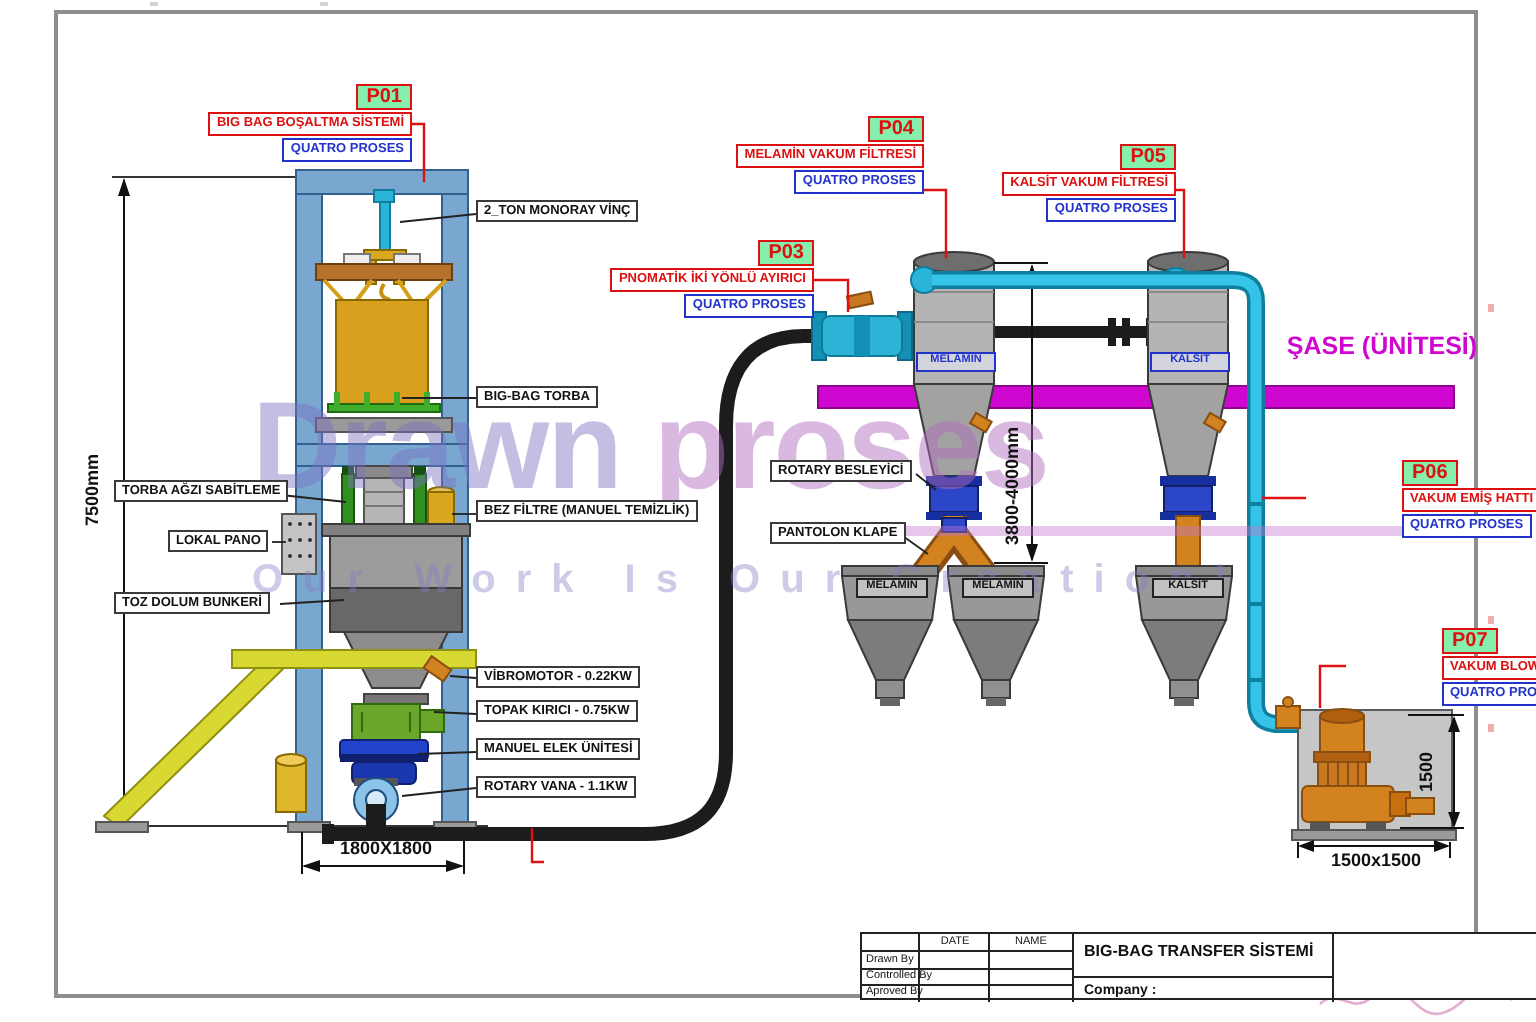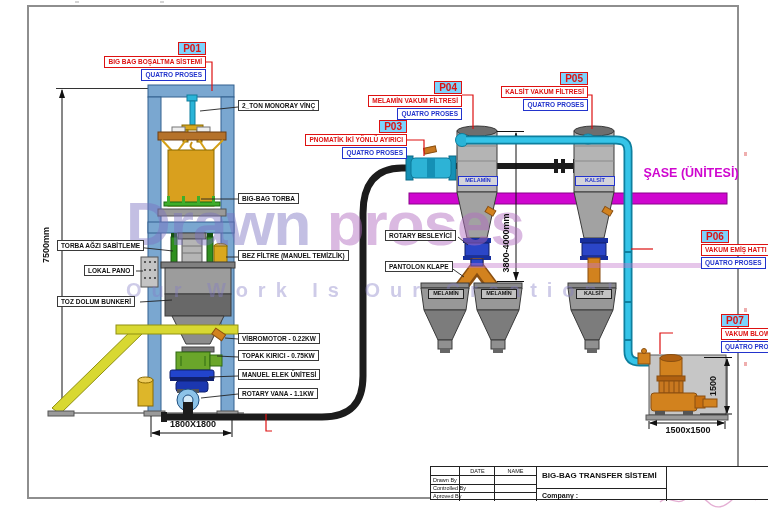--- a/index.html
+++ b/index.html
@@ -22,21 +22,21 @@
   #wm-sub{left:126px;top:279px;font-size:20px;font-weight:bold;letter-spacing:10px;
           color:rgba(132,124,198,0.40);}
   
   .lbl{position:absolute;z-index:3;background:#fff;border:1px solid #3a3a3a;
        color:#111;font-size:6.5px;font-weight:bold;line-height:1.15;
        padding:1px 3px;white-space:nowrap;text-align:center;}
   
   .callout{position:absolute;z-index:4;display:flex;flex-direction:column;align-items:center;}
   .callout.co-right{align-items:flex-end;}
   .callout.co-left{align-items:flex-start;padding-left:48px;}
-  .co-code{border:1.5px solid var(--red);color:var(--red);background:#7dd3fc;
+  .co-code{border:1.5px solid var(--red);color:var(--red);background:#86efac;
            font-size:10px;font-weight:bold;line-height:1.1;padding:0 4px;text-align:right;}
   .co-red{border:1px solid var(--red);color:var(--red);background:#fff;
           font-size:6.5px;font-weight:bold;line-height:1.2;padding:1px 3px;margin-top:1px;white-space:nowrap;}
   .co-blue{border:1px solid var(--blue);color:var(--blue);background:#fff;
           font-size:6.5px;font-weight:bold;line-height:1.2;padding:1px 3px;margin-top:1px;white-space:nowrap;}
   
   .tag-f{position:absolute;z-index:3;background:#d4d4dc;border:1px solid var(--blue);
          color:var(--blue);font-size:5.5px;font-weight:bold;text-align:center;
          line-height:1.4;white-space:nowrap;}
   .tag-h{position:absolute;z-index:3;background:#c2c2c2;border:1px solid #222;
@@ -398,21 +398,21 @@
     <div class="co-blue">QUATRO PROSES</div>
   </div>
 
 
   <div class="callout co-right" style="right:361px;top:120px">
     <div class="co-code">P03</div>
     <div class="co-red">PNOMATİK İKİ YÖNLÜ AYIRICI</div>
     <div class="co-blue">QUATRO PROSES</div>
   </div>
 
-  <div class="callout co-right" style="right:306px;top:81px">
+  <div class="callout co-right" style="right:306px;top:58px">
     <div class="co-code">P04</div>
     <div class="co-red">MELAMİN VAKUM FİLTRESİ</div>
     <div class="co-blue">QUATRO PROSES</div>
   </div>
 
   <div class="callout co-right" style="right:180px;top:72px">
     <div class="co-code">P05</div>
     <div class="co-red">KALSİT VAKUM FİLTRESİ</div>
     <div class="co-blue">QUATRO PROSES</div>
   </div>

